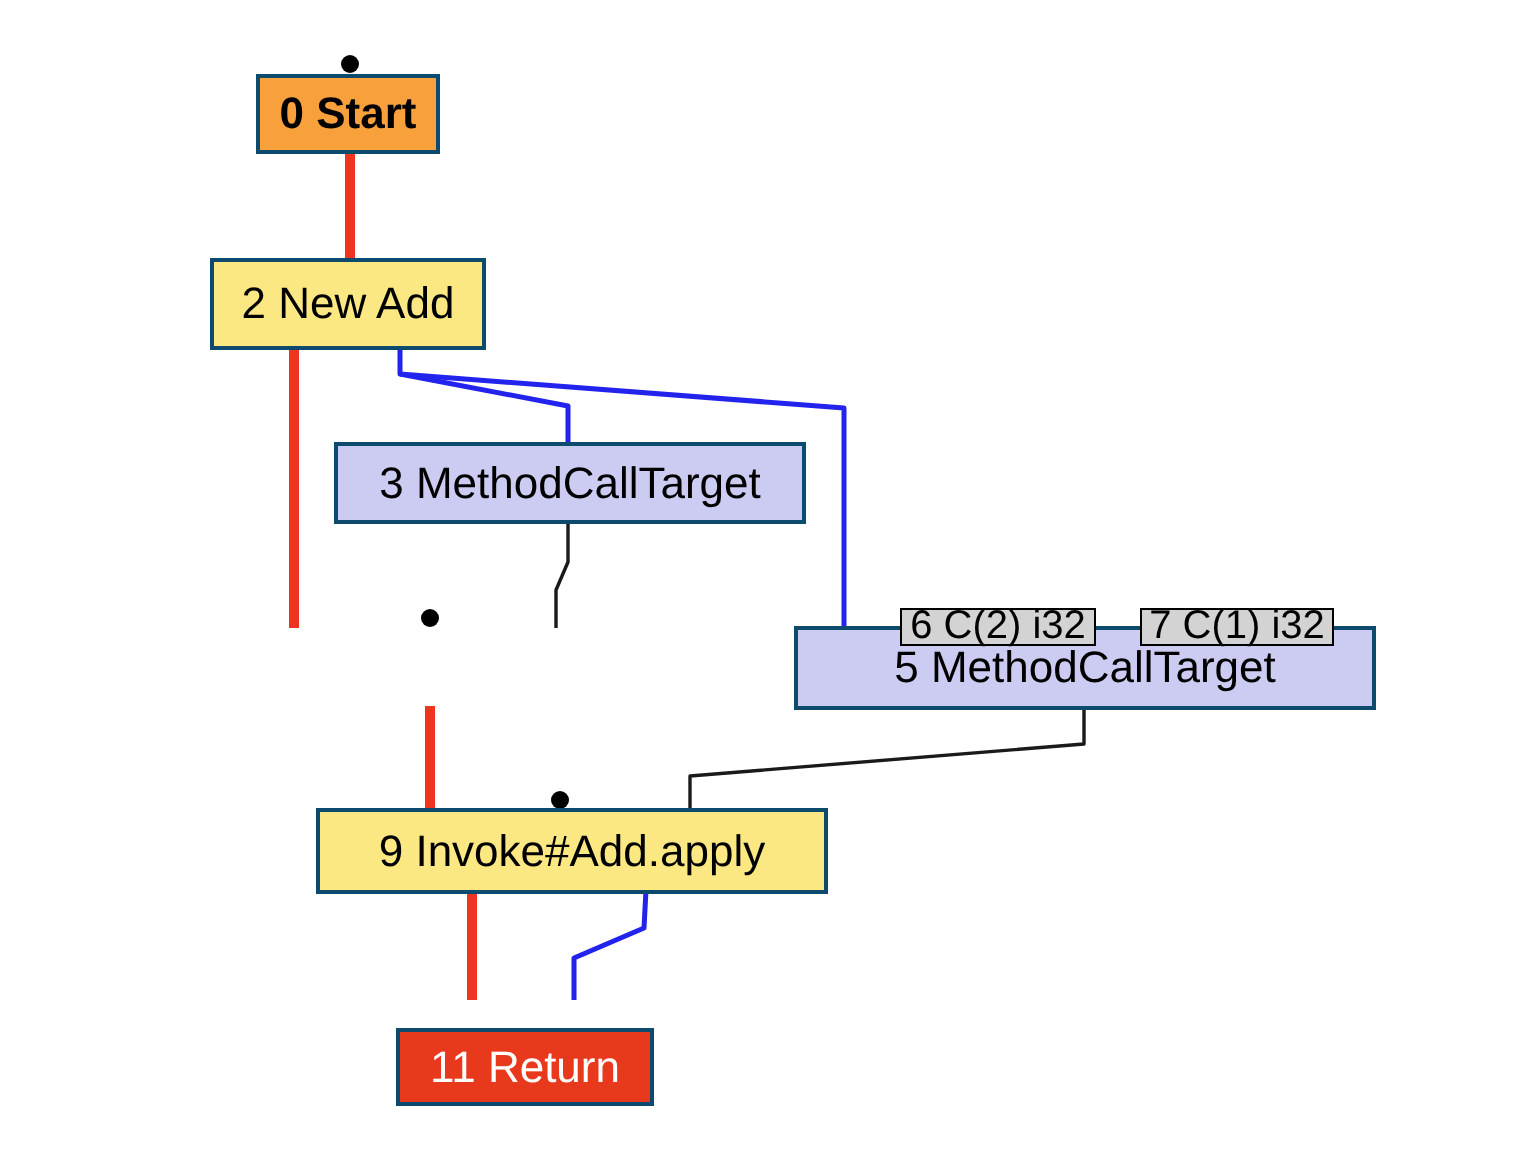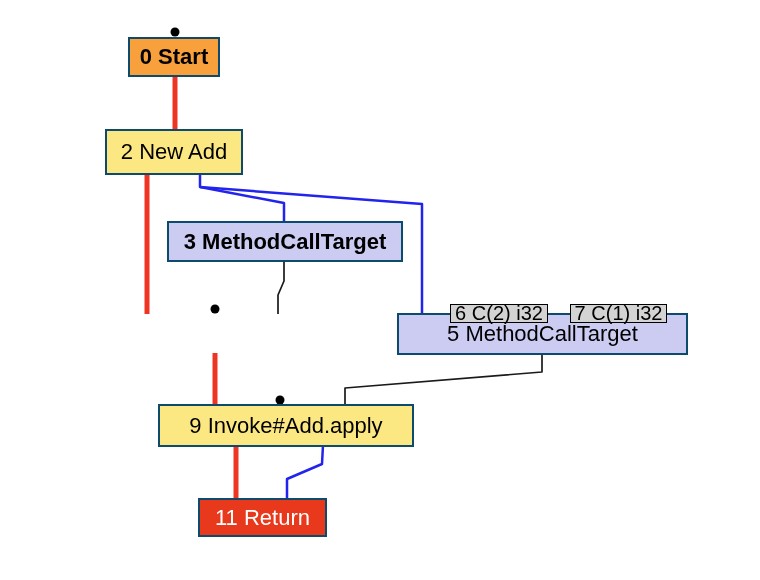--- a/index.html
+++ b/index.html
@@ -9,21 +9,21 @@
   }
   svg.edge-layer{position:absolute;left:0;top:0;width:760px;height:580px;}
   .node{
     position:absolute;box-sizing:border-box;border:2px solid #0c4a6e;
     display:flex;align-items:center;justify-content:center;
     font-size:22px;color:#000000;white-space:nowrap;z-index:2;
   }
   .node--start{background:#f8a13c;font-weight:bold;}
   .node--fixed{background:#fce883;}
   .node--calltarget{background:#ccccf2;}
-  .node--return{background:#e8391d;color:#ffffff;}
+  .node--return{background:#e8391d;color:#ffffff;margin-top:16px;}
   .slot{
     position:absolute;box-sizing:border-box;border:1.6px solid #000000;
     background:#d3d3d3;display:flex;align-items:center;justify-content:center;
     font-size:20px;color:#000000;white-space:nowrap;z-index:3;
   }
 </style>
 </head>
 <body>
 
 <div class="stage">
@@ -48,21 +48,21 @@
   </svg>
 
   <div class="node node--start" style="left:128px;top:37px;width:92px;height:40px;">
     <span>0 Start</span>
   </div>
 
   <div class="node node--fixed" style="left:105px;top:129px;width:138px;height:46px;">
     <span>2 New Add</span>
   </div>
 
-  <div class="node node--calltarget" style="left:167px;top:221px;width:236px;height:41px;font-weight:bold;">
+  <div class="node node--calltarget" style="left:167px;top:221px;width:236px;height:41px;">
     <span>3 MethodCallTarget</span>
   </div>
 
 
   <div class="node node--calltarget" style="left:397px;top:313px;width:291px;height:42px;">
     <span>5 MethodCallTarget</span>
   </div>
 
   <div class="slot" style="left:450px;top:304px;width:98px;height:19px;">
     <span>6 C(2) i32</span>

